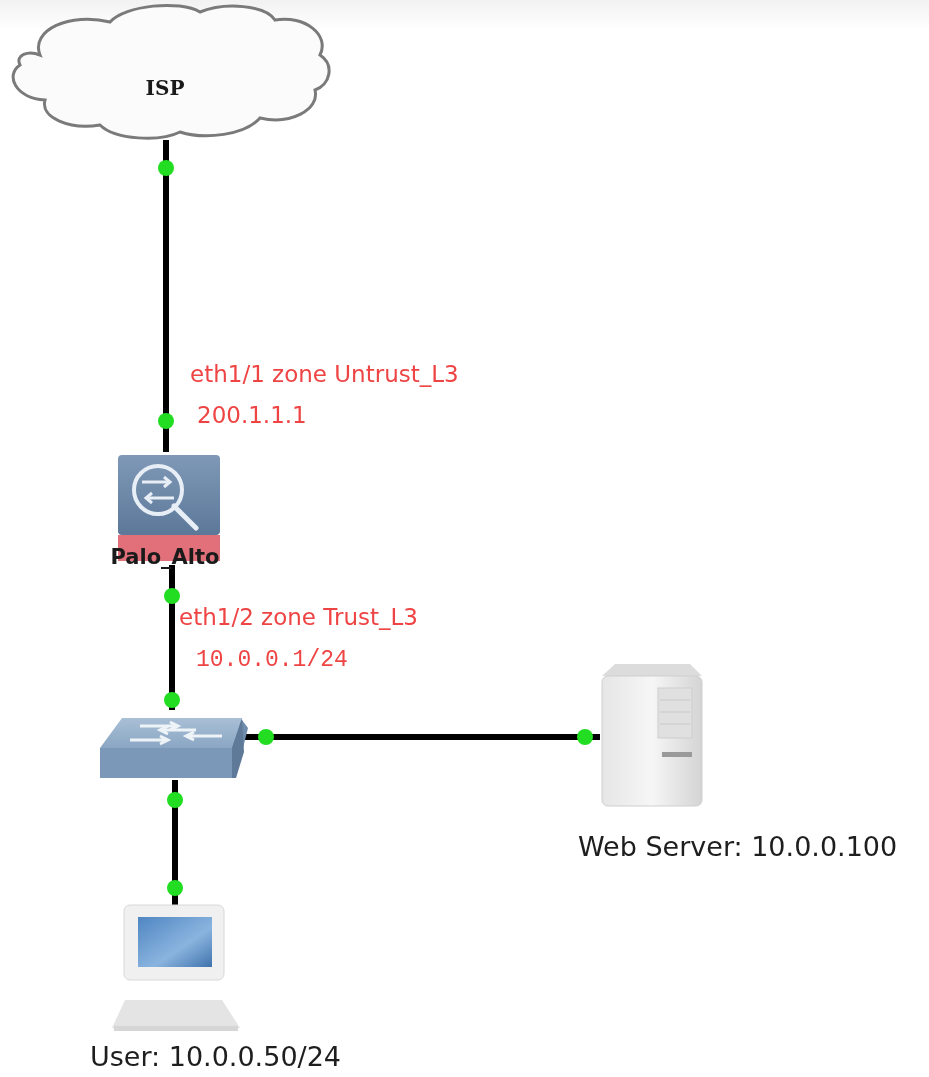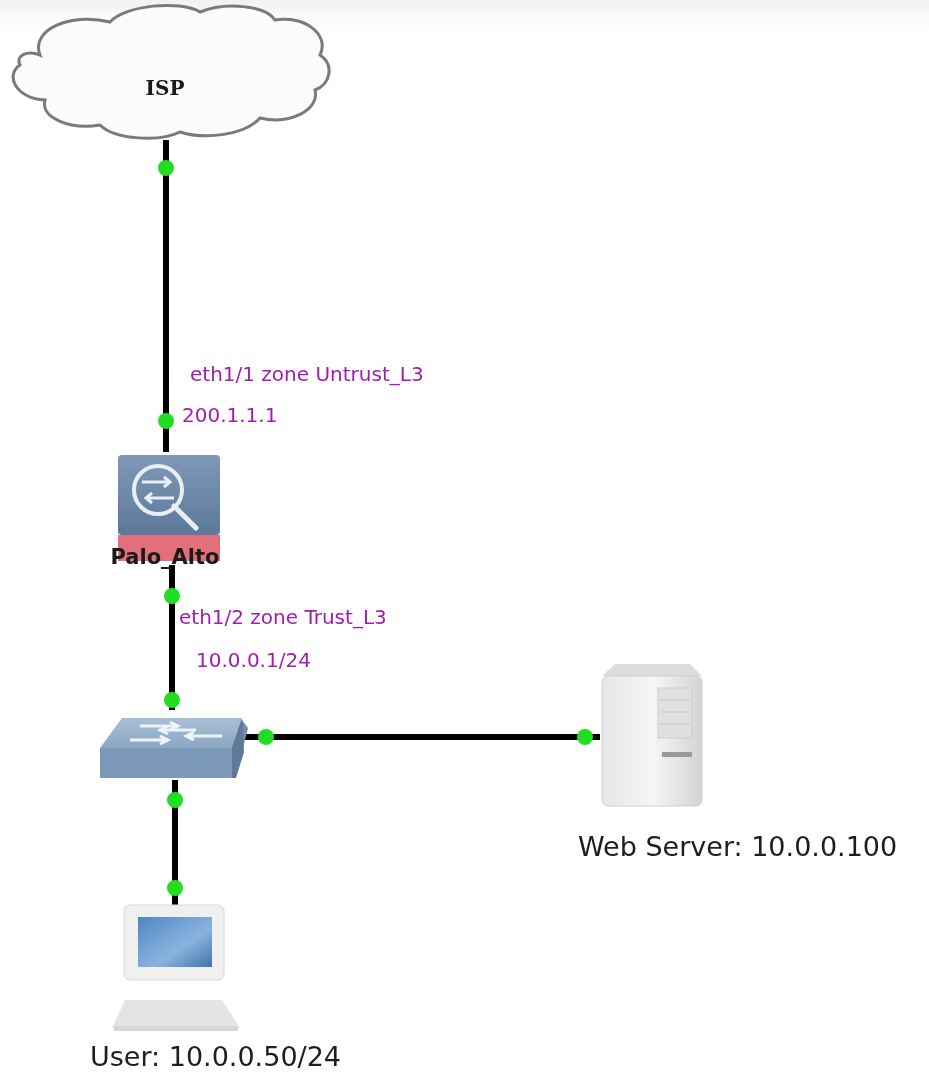--- a/index.html
+++ b/index.html
@@ -1,18 +1,18 @@
 <!DOCTYPE html>
 <html><head>
 <meta charset="utf-8">
 <style>
   html,body{margin:0;padding:0;}
   body{width:929px;height:1077px;background:#ffffff;position:relative;overflow:hidden;font-family:"Liberation Sans",sans-serif;}
   #canvas{position:absolute;left:0;top:0;width:929px;height:1077px;}
-  .lbl{position:absolute;font-family:"DejaVu Sans",sans-serif;font-size:20px;color:#a21caf;line-height:38px;white-space:nowrap;}
+  .lbl{position:absolute;font-family:"DejaVu Sans",sans-serif;font-size:23px;color:#ef4444;line-height:38px;white-space:nowrap;}
   .topshade{position:absolute;left:0;top:0;width:929px;height:30px;background:linear-gradient(#f2f2f2,#ffffff);}
 </style>
 </head>
 <body>
 
 <div class="topshade"></div>
 
 <svg id="canvas" viewBox="0 0 929 1077">
   <defs>
     <linearGradient id="fwGrad" x1="0" y1="0" x2="0" y2="1">
@@ -95,15 +95,15 @@
     <circle cx="172" cy="596" r="8" fill="#22dd22"></circle>
     <circle cx="172" cy="700" r="8" fill="#22dd22"></circle>
     <circle cx="266" cy="737" r="8" fill="#22dd22"></circle>
     <circle cx="585" cy="737" r="8" fill="#22dd22"></circle>
     <circle cx="175" cy="800" r="8" fill="#22dd22"></circle>
     <circle cx="175" cy="888" r="8" fill="#22dd22"></circle>
   </g>
 </svg>
 
 <div class="lbl" style="left:190px;top:355px;">eth1/1 zone Untrust_L3</div>
-<div class="lbl" style="left:182px;top:396px;">200.1.1.1</div>
+<div class="lbl" style="left:197px;top:396px;">200.1.1.1</div>
 <div class="lbl" style="left:179px;top:598px;">eth1/2 zone Trust_L3</div>
-<div class="lbl" style="left:196px;top:641px;">10.0.0.1/24</div>
+<div class="lbl" style="left:196px;top:641px;font-family:Liberation Mono, monospace;">10.0.0.1/24</div>
 
 </body></html>

